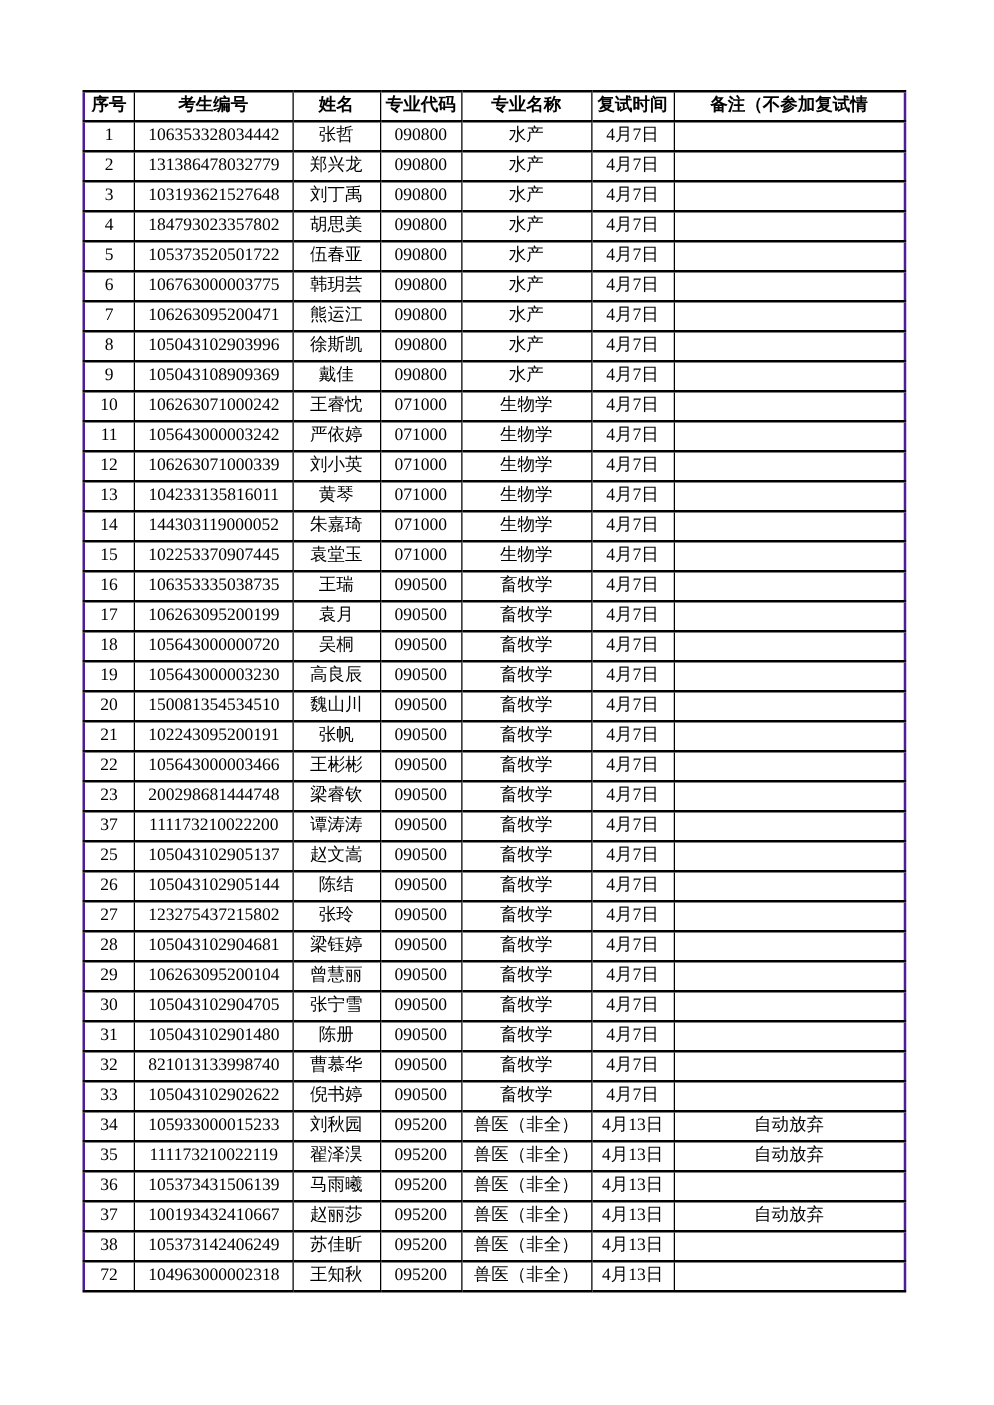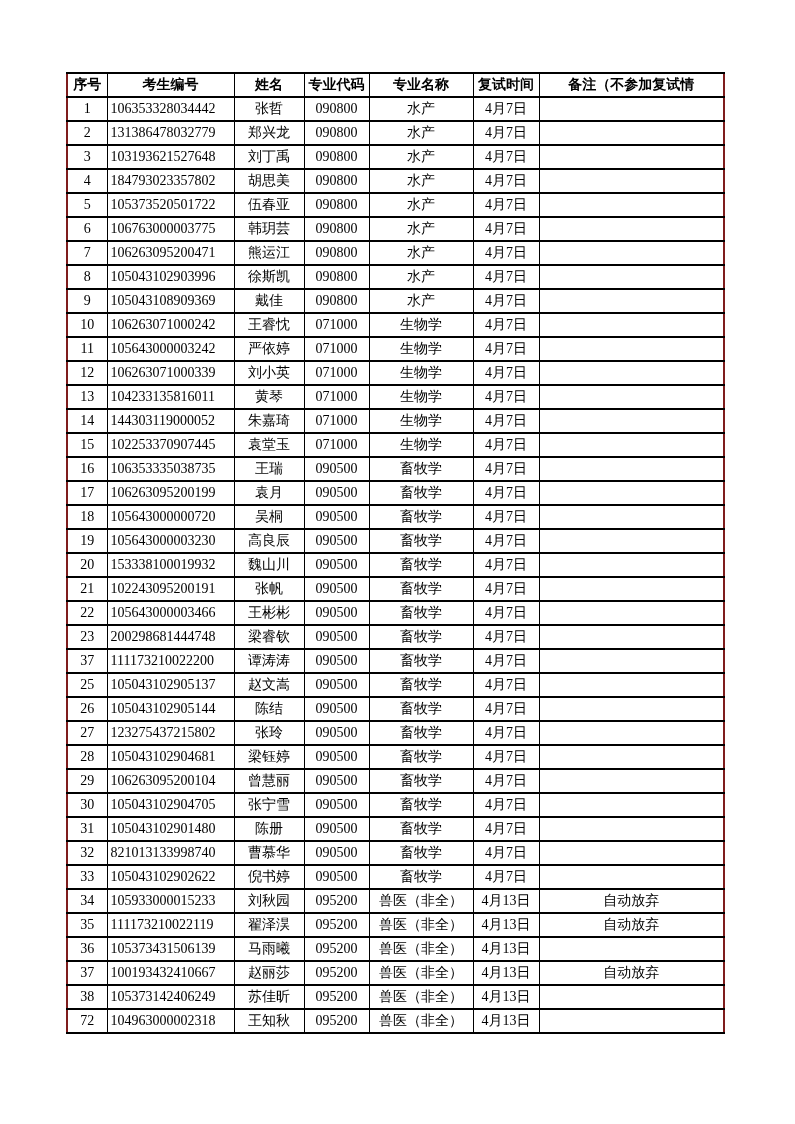--- a/index.html
+++ b/index.html
@@ -15,21 +15,21 @@
     background: #ffffff;
     overflow: hidden;
   }
   table.roster {
     position: absolute;
     left: 66px;
     top: 72px;
     width: 657px;
     border-collapse: collapse;
     table-layout: fixed;
-    border: 2px solid #7f1d1d;
+    border: 2px solid #4c1d95;
   }
   table.roster th,
   table.roster td {
     border: 1px solid #000000;
     border-top-width: 2px;
     border-bottom-width: 2px;
     height: 22px;
     padding: 0 2px;
     font-size: 14px;
     line-height: 1;
@@ -37,21 +37,21 @@
     text-align: center;
     vertical-align: middle;
     white-space: nowrap;
     overflow: hidden;
   }
   table.roster th {
     font-weight: bold;
     font-size: 14px;
   }
   table.roster td.col-id {
-    text-align: left;
+    text-align: center;
     padding-left: 3px;
     font-family: "Liberation Serif", "DejaVu Serif", serif;
   }
   
   .c0 { width: 40px; }
   .c1 { width: 127px; }
   .c2 { width: 70px; }
   .c3 { width: 65px; }
   .c4 { width: 104px; }
   .c5 { width: 66px; }
@@ -249,21 +249,21 @@
           <td>19</td>
           <td class="col-id">105643000003230</td>
           <td>高良辰</td>
           <td>090500</td>
           <td>畜牧学</td>
           <td>4月7日</td>
           <td></td>
         </tr>
         <tr>
           <td>20</td>
-          <td class="col-id">153338100019932</td>
+          <td class="col-id">150081354534510</td>
           <td>魏山川</td>
           <td>090500</td>
           <td>畜牧学</td>
           <td>4月7日</td>
           <td></td>
         </tr>
         <tr>
           <td>21</td>
           <td class="col-id">102243095200191</td>
           <td>张帆</td>

